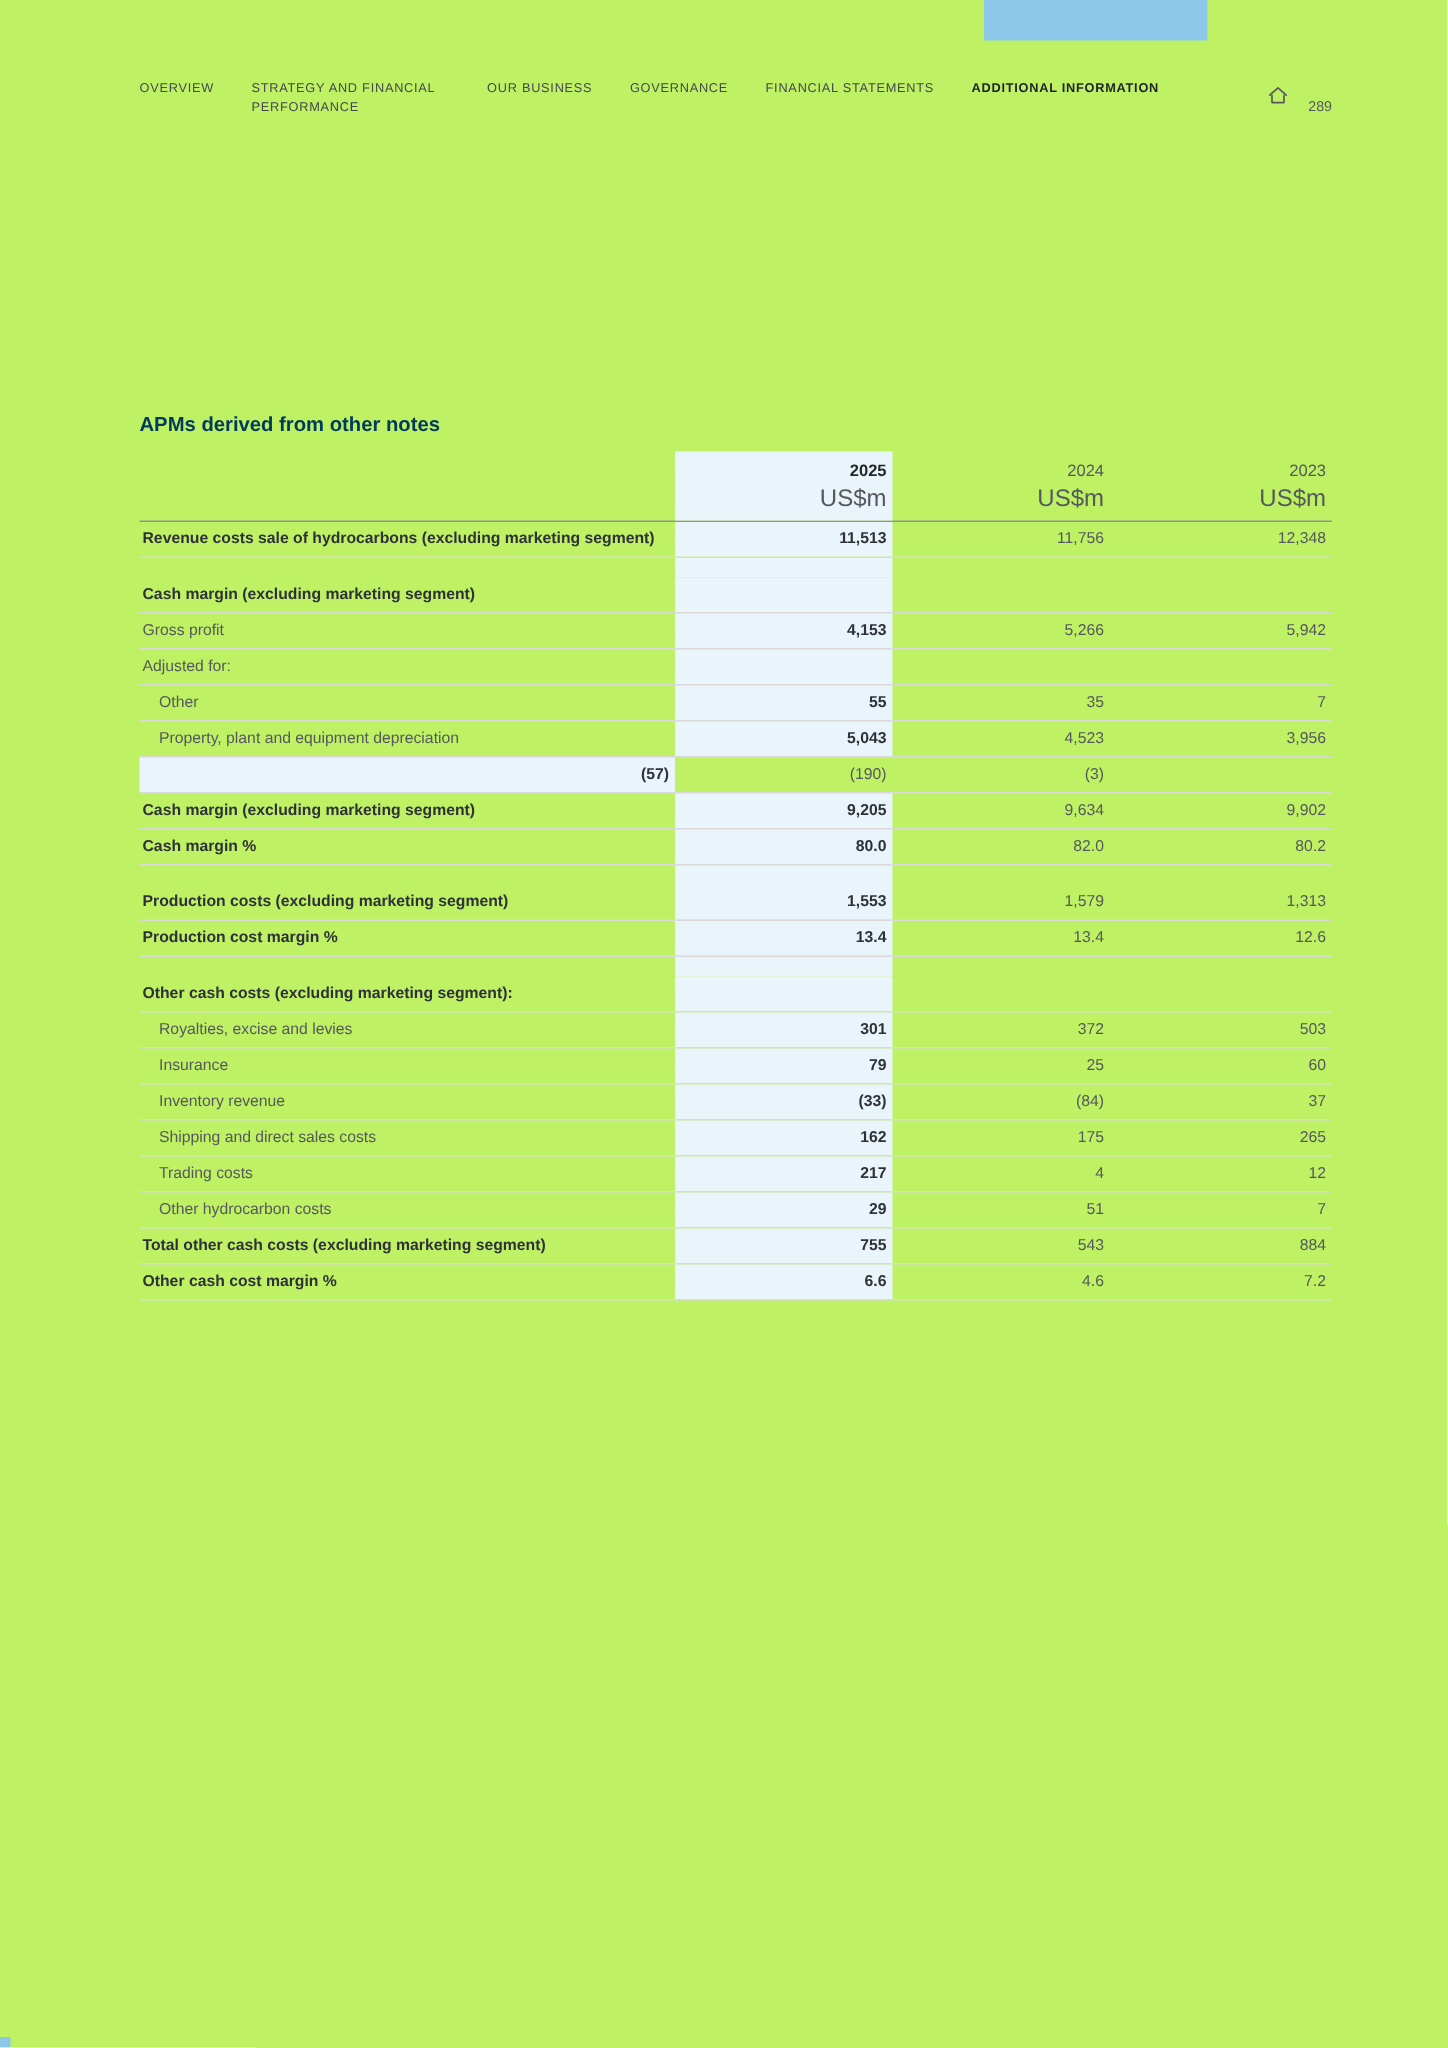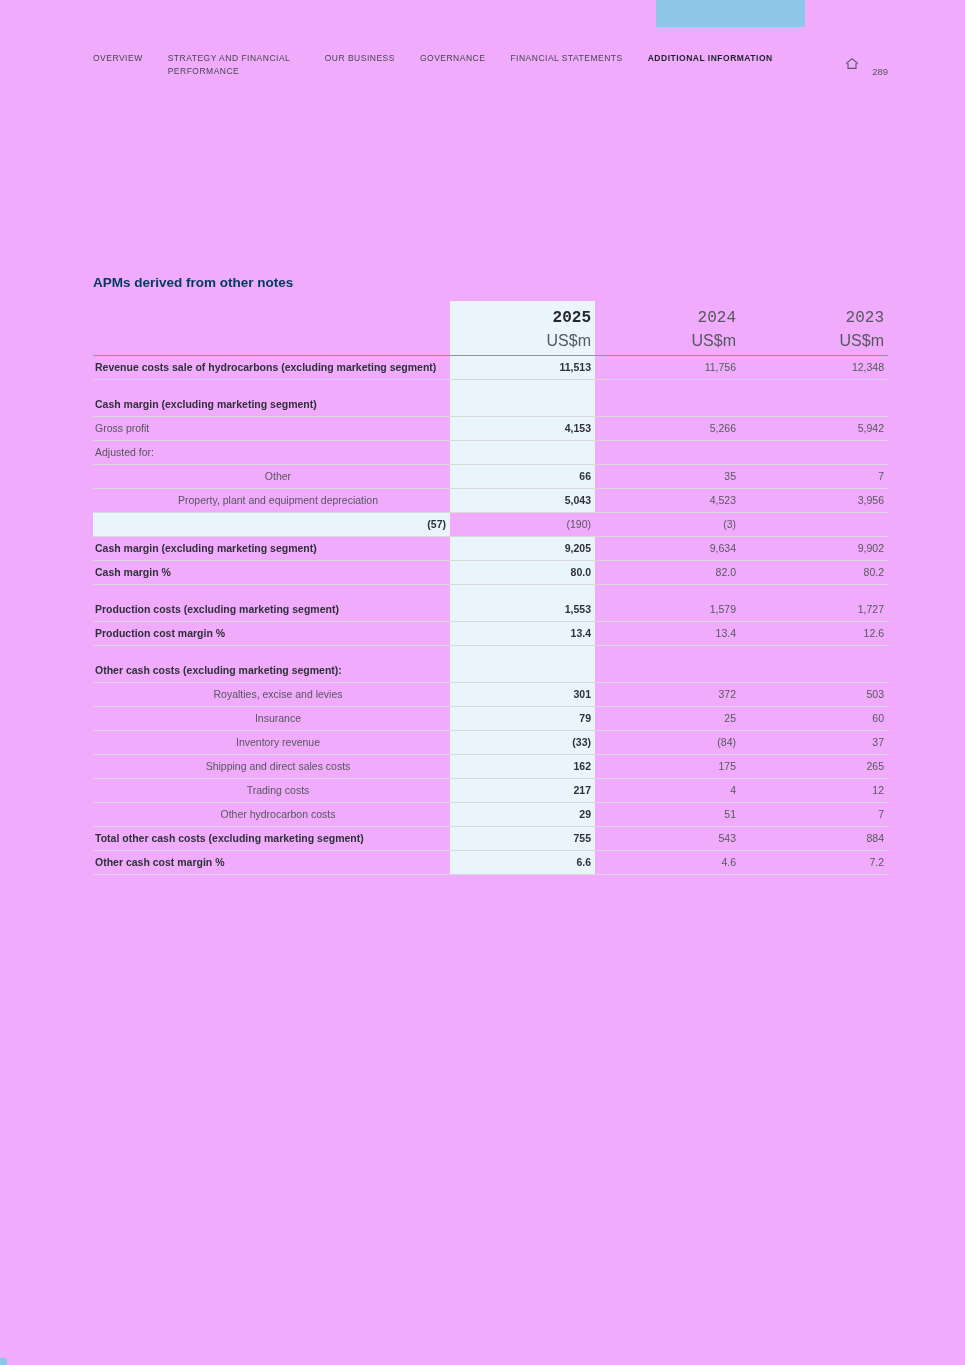--- a/index.html
+++ b/index.html
@@ -1,47 +1,47 @@
 <!DOCTYPE html>
 <html><head>
 <meta charset="utf-8">
 <style>
   * { margin:0; padding:0; box-sizing:border-box; }
   html,body { background:#ffffff; }
   .page {
-    position:relative; width:965px; height:1365px; background:#f0abfc;
+    position:relative; width:965px; height:1365px; background:#bef264;
     font-family:"Liberation Sans", sans-serif; overflow:hidden;
   }
   .top-tab { position:absolute; left:656px; top:0; width:149px; height:27px; }
   .corner-mark { position:absolute; left:0; bottom:0; width:7px; height:7px; }
 
   .top-nav { position:absolute; left:93px; top:52px; display:flex; gap:25px; align-items:flex-start; }
   .nav-item { font-size:8.5px; letter-spacing:0.5px; color:#44474c; text-transform:uppercase; line-height:1.55; cursor:pointer; white-space:nowrap; }
   .nav-item.wrap { width:132px; white-space:normal; }
   .nav-item.active { font-weight:bold; color:#1f2228; }
 
   .nav-right { position:absolute; right:77px; top:50px; display:flex; align-items:center; gap:13px; }
   .home-icon { display:block; }
   .page-num { font-size:9.5px; color:#55585d;margin-top:16px; }
 
   .table-wrap { position:absolute; left:93px; top:228px; width:795px; }
   .table-title { font-size:13.5px; font-weight:bold; color:#003a5f; margin-bottom:11px;margin-top:47px; }
 
   .thead { display:grid; grid-template-columns:1fr 145px 145px 148px; border-bottom:1px solid #8f9399; }
   .hcell { text-align:right; padding:5px 4px 5px 0; }
-  .hcell .year { font-size:16px; color:#55585d; line-height:1.6;font-family:Liberation Mono, monospace; }
+  .hcell .year { font-size:11px; color:#55585d; line-height:1.6; }
   .hcell .year.bold { font-weight:bold; color:#23262b; }
   .hcell .unit { font-size:16px; color:#55585d; }
 
   .band { background:#e9f4fb; }
 
   .trow { display:grid; grid-template-columns:1fr 145px 145px 148px; border-bottom:1px solid #d9d9d9; }
   .trow.spacer { border-bottom:none; height:13px; }
   .trow .lbl { font-size:10.5px; color:#56585d; line-height:23px; padding-left:2px; }
-  .trow.indent .lbl { padding-left:13px;text-align:center; }
+  .trow.indent .lbl { padding-left:13px; }
   .trow.bold .lbl { font-weight:bold; color:#2f3138; }
   .trow .num { font-size:10.5px; color:#56585d; line-height:23px; text-align:right; padding-right:4px; }
   .trow .num.c0 { font-weight:bold; color:#2f3138; }
 </style>
 </head>
 <body>
 
 <div class="page">
 
   <div class="top-tab" style="background: rgb(140, 198, 233);"></div>
@@ -107,21 +107,21 @@
           <div class="num c2">5,942</div>
         </div>
         <div class="trow section">
           <div class="lbl">Adjusted for:</div>
           <div class="num c0 band"></div>
           <div class="num c1"></div>
           <div class="num c2"></div>
         </div>
         <div class="trow data indent">
           <div class="lbl">Other</div>
-          <div class="num c0 band">66</div>
+          <div class="num c0 band">55</div>
           <div class="num c1">35</div>
           <div class="num c2">7</div>
         </div>
         <div class="trow data indent">
           <div class="lbl">Property, plant and equipment depreciation</div>
           <div class="num c0 band">5,043</div>
           <div class="num c1">4,523</div>
           <div class="num c2">3,956</div>
         </div>
         <div class="trow data indent">
@@ -144,21 +144,21 @@
         <div class="trow spacer">
           <div class="lbl"></div>
           <div class="num c0 band"></div>
           <div class="num c1"></div>
           <div class="num c2"></div>
         </div>
         <div class="trow data bold">
           <div class="lbl">Production costs (excluding marketing segment)</div>
           <div class="num c0 band">1,553</div>
           <div class="num c1">1,579</div>
-          <div class="num c2">1,727</div>
+          <div class="num c2">1,313</div>
         </div>
         <div class="trow data bold">
           <div class="lbl">Production cost margin %</div>
           <div class="num c0 band">13.4</div>
           <div class="num c1">13.4</div>
           <div class="num c2">12.6</div>
         </div>
         <div class="trow spacer">
           <div class="lbl"></div>
           <div class="num c0 band"></div>

